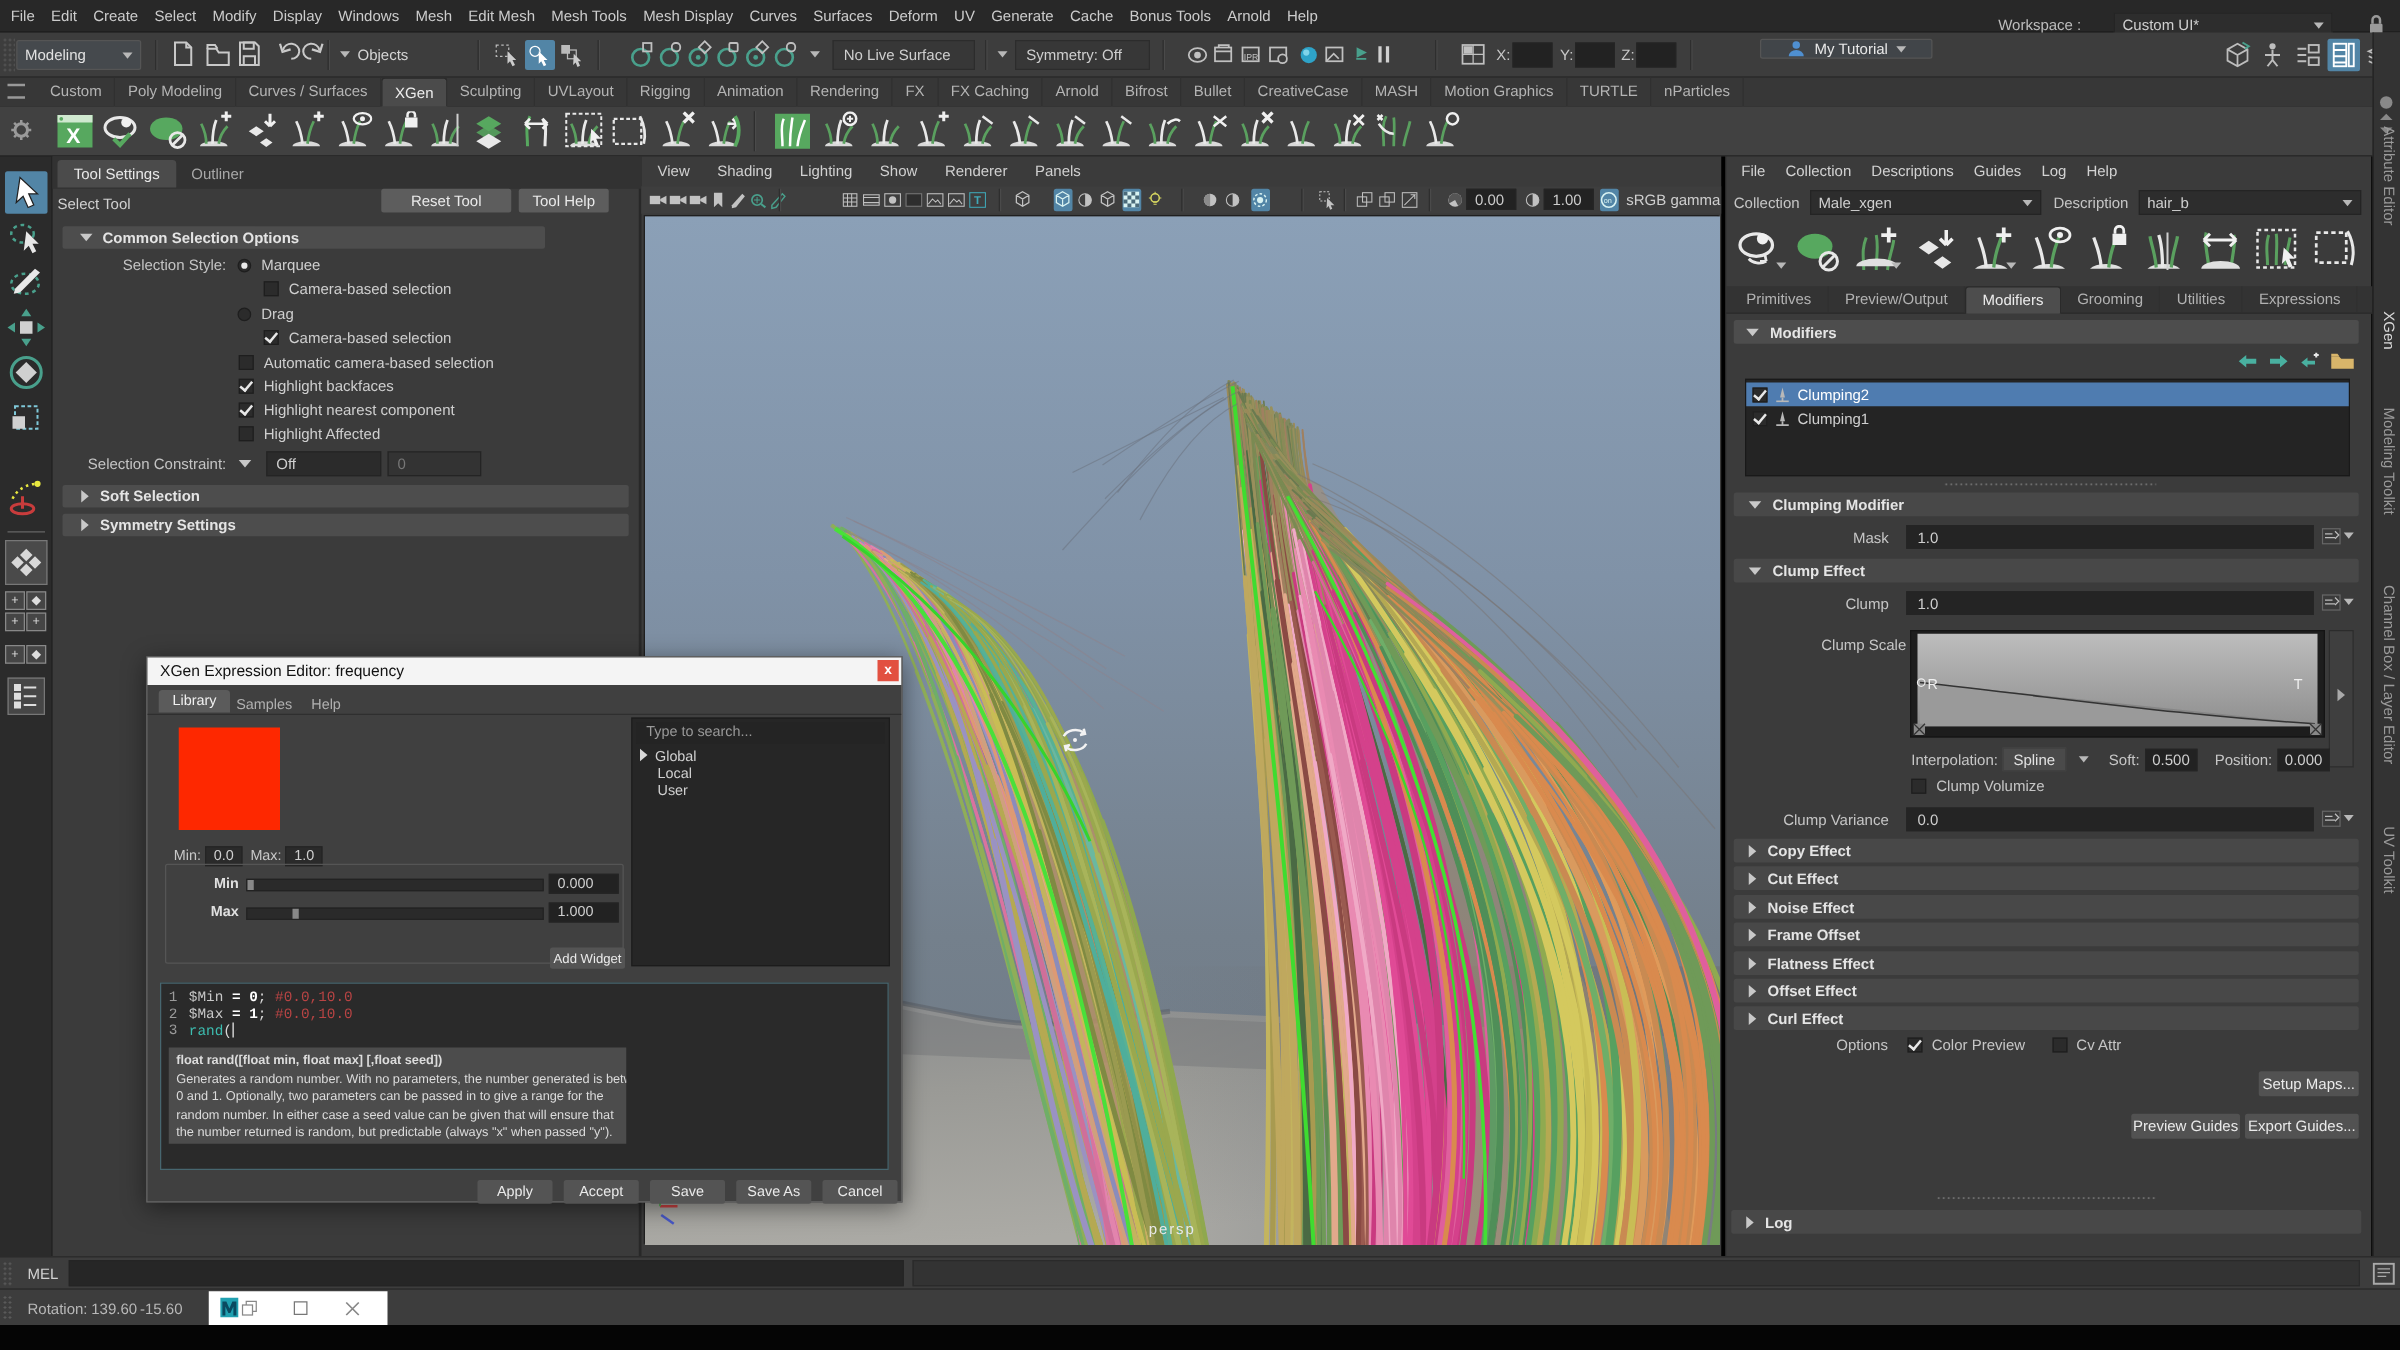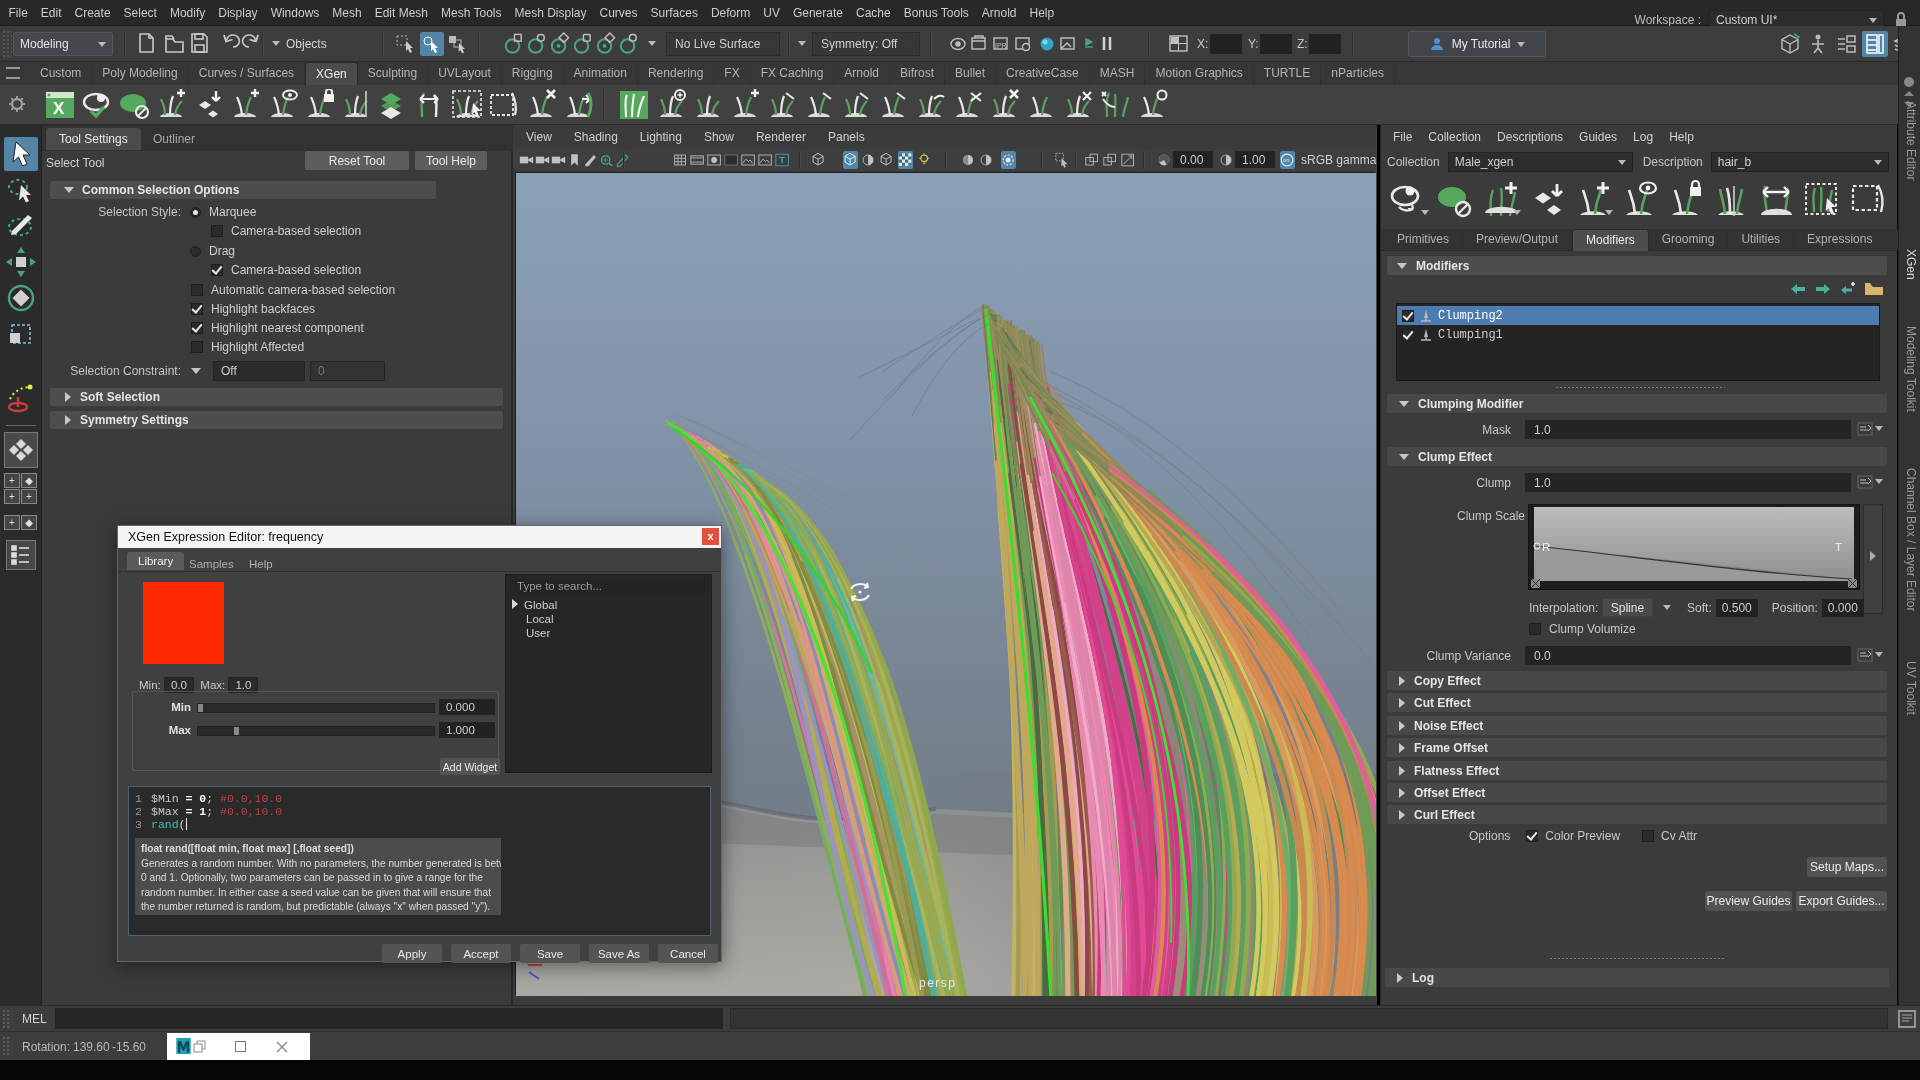--- a/index.html
+++ b/index.html
@@ -34,21 +34,21 @@
       <span class="menu-it">Curves</span>
       <span class="menu-it">Surfaces</span>
       <span class="menu-it">Deform</span>
       <span class="menu-it">UV</span>
       <span class="menu-it">Generate</span>
       <span class="menu-it">Cache</span>
       <span class="menu-it">Bonus Tools</span>
       <span class="menu-it">Arnold</span>
       <span class="menu-it">Help</span>
     </div>
- <div class="abs row" style="right:8px;top:0;height:40px;">
+ <div class="abs row" style="right:8px;top:0;height:40px;gap:18px;">
    <span style="color:#bdbdbd;">Workspace :</span>
    <span class="fld row" style="width:175px;height:20px;margin-left:8px;padding:0 6px;background:#2d2d2d;justify-content:space-between;">Custom UI*<span class="caret"></span></span>
    <svg width="22" height="20" viewBox="0 0 22 20" style="margin-left:6px;">
         <rect x="6" y="9" width="10" height="8" rx="1" fill="#9a9a9a"></rect>
         <path d="M8 9 V6 a3 3 0 0 1 6 0 V9" fill="none" stroke="#9a9a9a" stroke-width="2"></path>
       </svg>
  </div>
 </div>
 <div class="abs" style="left:0;top:26px;width:1920px;height:36px;background:#3d3d3d;border-bottom:1px solid #2a2a2a;">
   <div class="abs" style="left:2px;top:4px;width:10px;height:28px;background-image:radial-gradient(#555 1px,transparent 1px);background-size:4px 4px;"></div>
@@ -157,21 +157,21 @@
       <path d="M4 12.5 h17 M12.5 5 v15" stroke="#c0c0c0"></path>
       <rect x="5" y="6" width="7" height="6" fill="#c0c0c0"></rect>
     </svg>
   <span class="abs" style="left:1197px;top:11px;color:#c8c8c8;">X:</span>
     <div class="abs fld" style="left:1210px;top:8px;width:32px;height:20px;background:#222;"></div>
   <span class="abs" style="left:1248px;top:11px;">Y:</span>
     <div class="abs fld" style="left:1260px;top:8px;width:32px;height:20px;background:#222;"></div>
   <span class="abs" style="left:1297px;top:11px;">Z:</span>
     <div class="abs fld" style="left:1309px;top:8px;width:32px;height:20px;background:#222;"></div>
   <div class="abs sep" style="left:1352px;top:6px;height:24px;"></div>
-  <div class="abs row" style="left:1408px;top:5px;width:138px;height:26px;background:#414549;border:1px solid #555;border-radius:2px;padding:0 20px;justify-content:space-between;">
+  <div class="abs row" style="left:1408px;top:5px;width:138px;height:16px;background:#414549;border:1px solid #555;border-radius:2px;padding:0 20px;justify-content:space-between;">
     <svg width="16" height="16" viewBox="0 0 16 16">
         <circle cx="8" cy="5" r="3" fill="#4f8fd0"></circle>
         <path d="M2 14 a6 5 0 0 1 12 0 z" fill="#4f8fd0"></path>
       </svg>
     <span style="color:#e8e8e8;">My Tutorial</span>
       <span class="caret"></span>
     </div>
  <div class="abs row" style="right:4px;top:5px;gap:4px;">
   <svg width="24" height="24" viewBox="0 0 24 24">
         <path d="M12 3 l8 4.5 v9 L12 21 4 16.5 v-9 z M4 7.5 L12 12 l8 -4.5 M12 12 v9" fill="none" stroke="#bdbdbd" stroke-width="1.4"></path>
@@ -1736,21 +1736,21 @@
         </svg>
      <svg width="18" height="15" viewBox="0 0 18 15">
           <path d="M2 8 l5 -4 v2.5 h6 v3 h-6 v2.5 z" fill="#49b0a0"></path>
           <path d="M12 2 h4 M14 0 v4" stroke="#e8e8e8" stroke-width="1.6"></path>
         </svg>
      <svg width="20" height="16" viewBox="0 0 20 16">
           <path d="M1 14 V4 h6 l2 2 h10 v8 z" fill="#d8b56a"></path>
           <path d="M1 4 V2 h5 l1.5 2" fill="#d8b56a"></path>
         </svg>
    </div>
-   <div class="abs" style="left:15px;top:52px;width:484px;height:78px;background:#242424;border:1px solid #191919;font-family:Liberation Mono, monospace;">
+   <div class="abs" style="left:15px;top:52px;width:484px;height:78px;background:#242424;border:1px solid #191919;">
      <div class="row" style="height:19px;background:#4f7cb0;margin-top:2px;">
        <span class="chk on" style="margin:0 6px 0 5px;background:#2b2b2b;"></span>
        <svg width="12" height="13" viewBox="0 0 12 13">
             <path d="M6 1 L8 9 H4 z" fill="#b8b8b8"></path>
             <path d="M1 12 h10 M6 9 v3" stroke="#b8b8b8" stroke-width="1.4"></path>
           </svg>
        <span style="margin-left:6px;color:#fff;">Clumping2</span>
      </div>
      <div class="row" style="height:19px;">
        <span class="chk on" style="margin:0 6px 0 5px;"></span>

